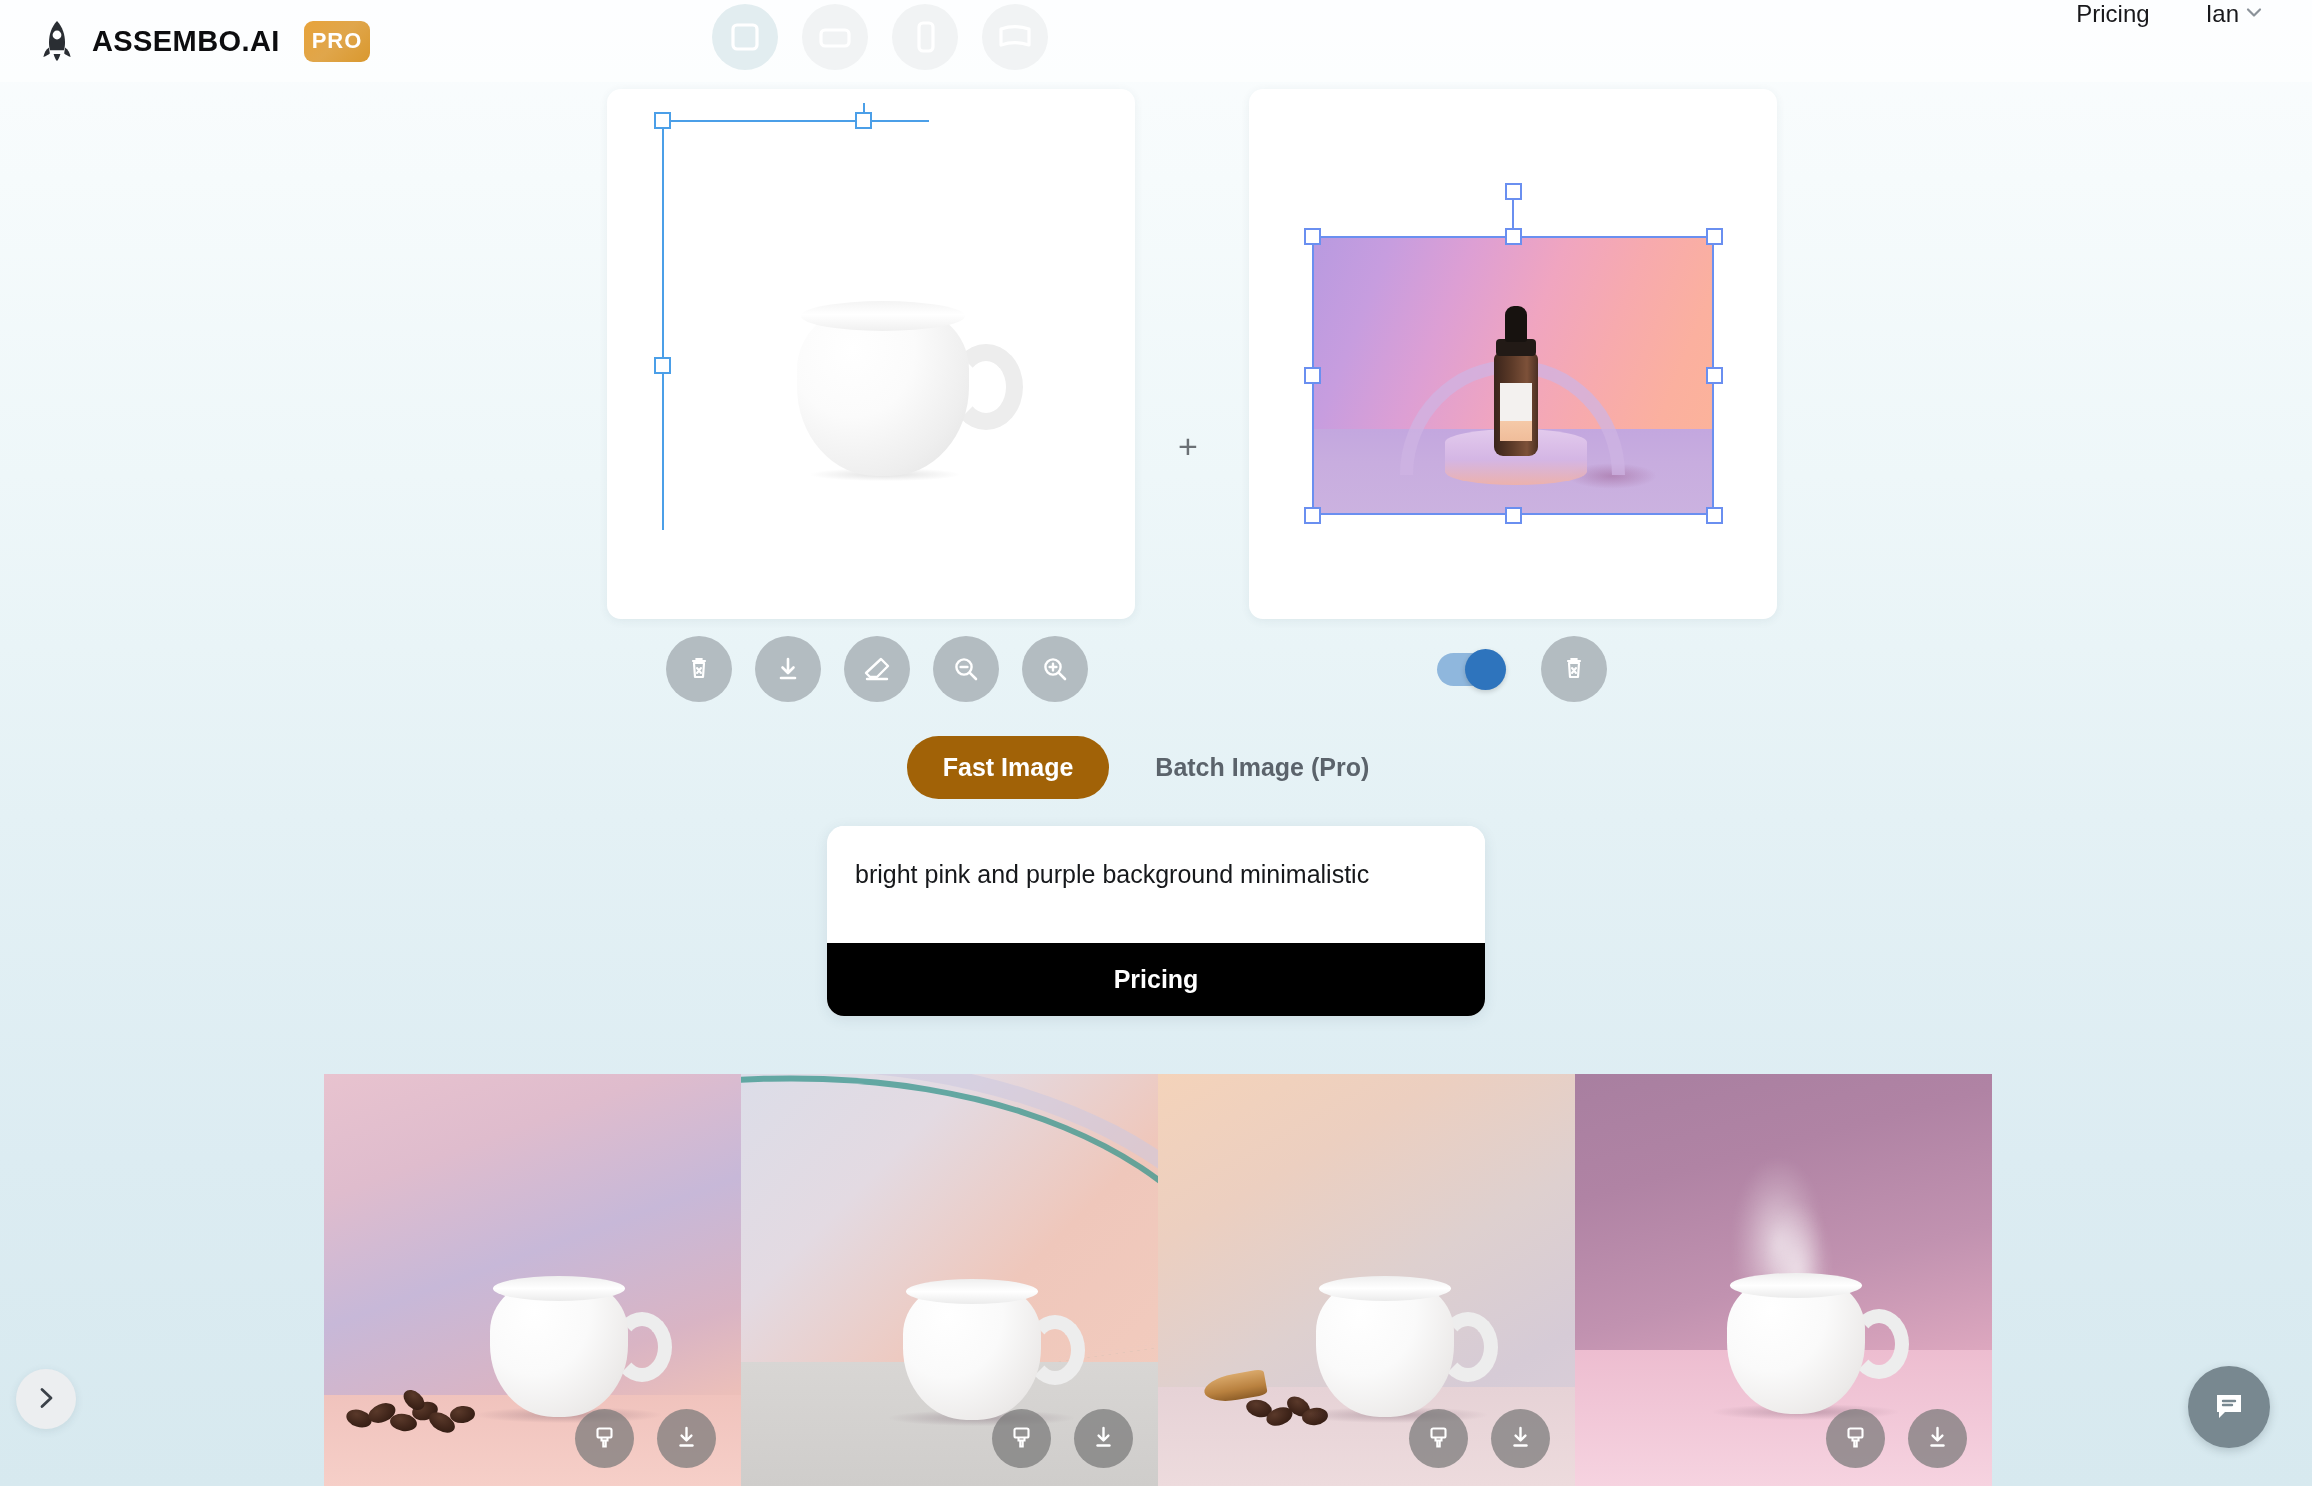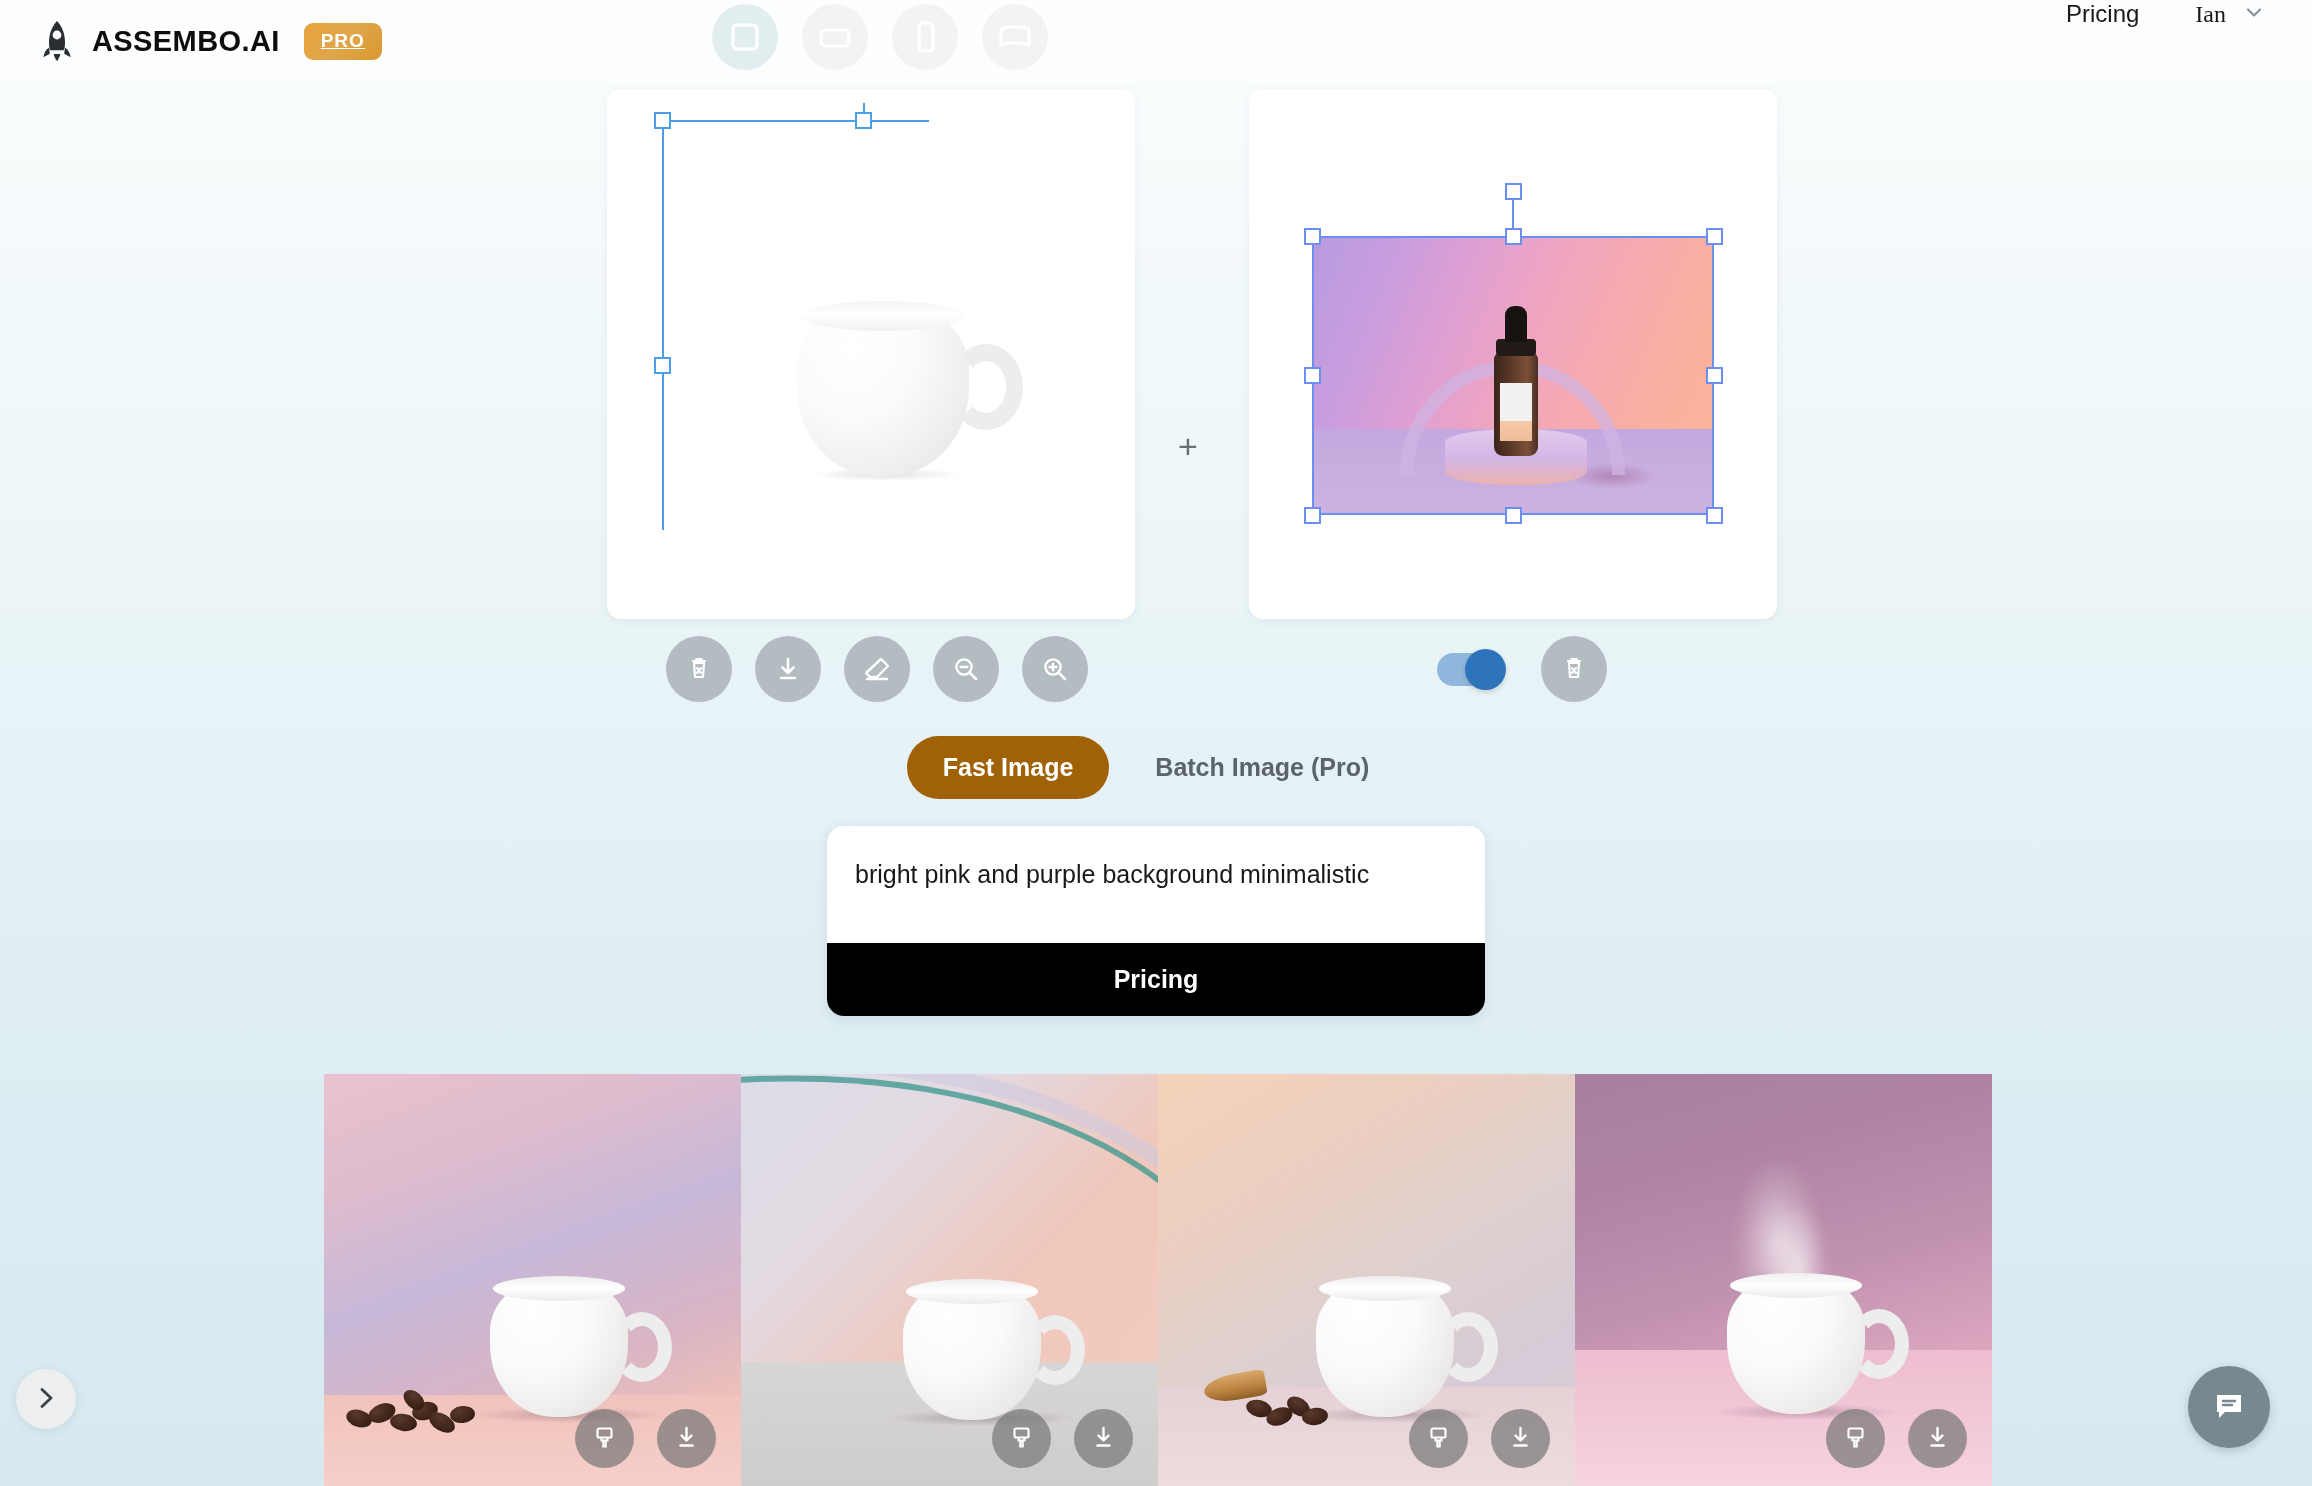--- a/index.html
+++ b/index.html
@@ -41,26 +41,25 @@
     font-size: 29px;
     font-weight: 700;
     letter-spacing: 0.4px;
     color: #0d0d0f;
   }
 
   .pro-badge {
     margin-left: 6px;
     background: linear-gradient(135deg, #e8a33a 0%, #e0a64b 50%, #d9982e 100%);
     color: #ffffff;
-    font-size: 19px;
+    font-size: 22px;
     font-weight: 700;
     letter-spacing: 1px;
-    padding: 7px 17px 8px;
+    padding: 7px 8px 8px;
     border-radius: 9px;
-    text-decoration: underline;
   }
 
   
   .ratio-group {
     position: absolute;
     left: 712px;
     top: 4px;
     display: flex;
     gap: 24px;
   }
@@ -92,23 +91,22 @@
   .nav-link {
     font-size: 24px;
     color: #18181b;
     text-decoration: none;
     cursor: pointer;
   }
 
   .user-menu {
     display: flex;
     align-items: center;
-    gap: 16px;
-    cursor: pointer;
-    font-family: Liberation Serif, serif;
+    gap: 3px;
+    cursor: pointer;
   }
   .user-name { font-size: 24px; color: #18181b; }
 
   
   .canvas-row {
     position: absolute;
     top: 89px;
     left: 0;
     width: 2312px;
     height: 530px;

